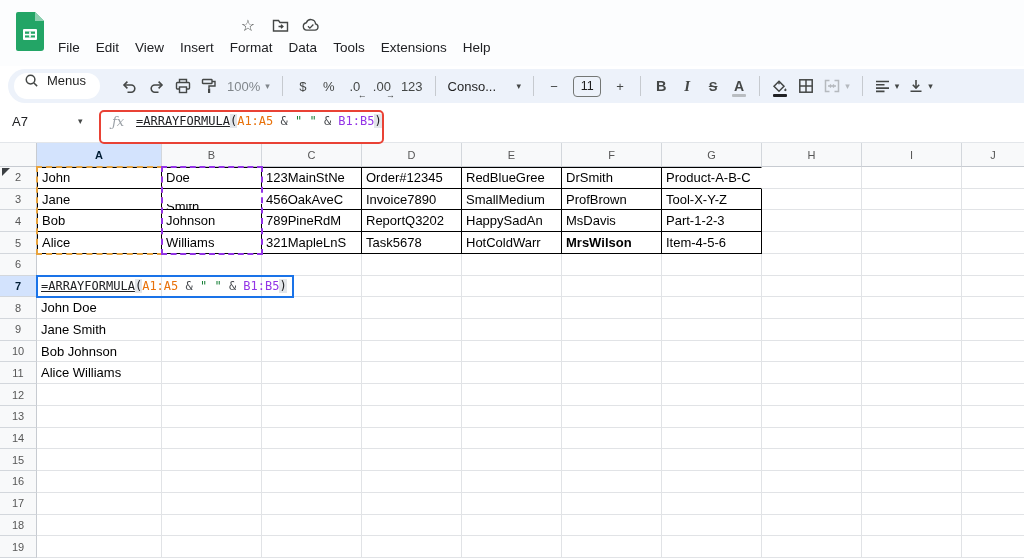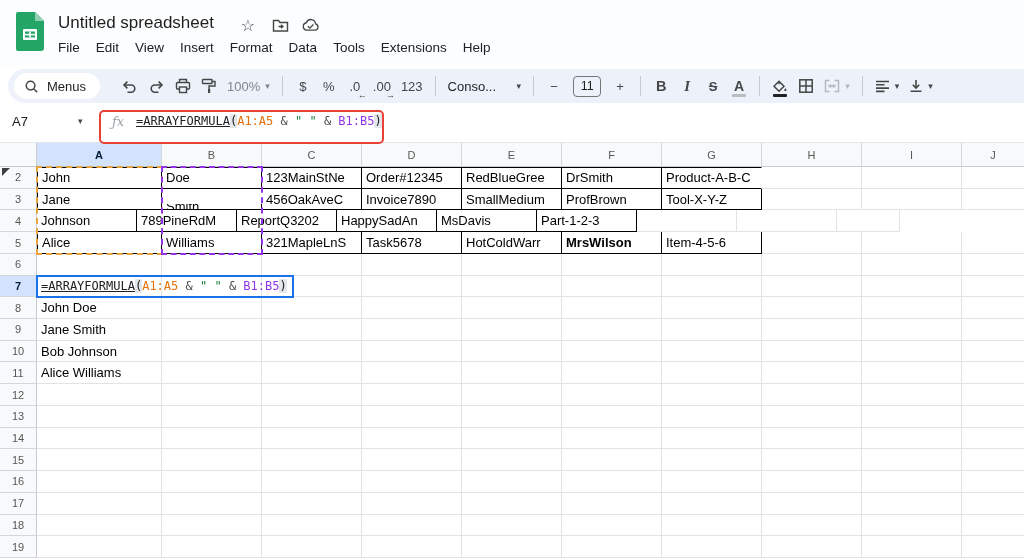--- a/index.html
+++ b/index.html
@@ -12,21 +12,21 @@
   #title { position: absolute; left: 58px; top: 13px; font-size: 17px; color: #1f1f1f; }
   .doc-icon { position: absolute; top: 16px; color: #444746; width: 18px; height: 18px; display: flex; align-items: center; justify-content: center; }
   #star-btn { left: 239px; font-size: 16px; }
   #folder-btn { left: 271px; }
   #cloud-btn { left: 302px; }
   #menubar { position: absolute; left: 50px; top: 37px; display: flex; }
   .menu-item { font-size: 13.5px; color: #202124; padding: 3px 8px; border-radius: 4px; cursor: default; }
 
   
   #toolbar { position: absolute; left: 8px; top: 69px; width: 1032px; height: 34px; background: #edf2fa; border-radius: 17px; display: flex; align-items: center; padding-left: 6px; overflow: hidden; }
-  #menus-pill { height: 26px; background: #fff; border-radius: 14px; display: flex; align-items: center; padding: 0 14px 0 10px; margin-right: 16px; }
+  #menus-pill { height: 26px; background: #fff; border-radius: 14px; display: flex; align-items: flex-start; padding: 0 14px 0 10px; margin-right: 16px; }
   #menus-pill span { font-size: 13px; color: #1f1f1f; margin-left: 8px; }
   .tbtn { height: 26px; min-width: 26px; display: flex; align-items: center; justify-content: center; color: #444746; font-size: 13px; padding: 0 5px; border-radius: 4px; position: relative; }
   .tsep { width: 1px; height: 20px; background: #c6cacf; margin: 0 7px; }
   .caret { font-size: 9px; color: #444746; margin-left: 5px; }
   .dim, .dim .caret { color: #9aa4ae; }
   #zoom-ctl { color: #80868b; }
   #zoom-ctl .caret { color: #80868b; }
   .numfmt { font-weight: 500; position: relative; }
   .numfmt .sub { position: absolute; bottom: -1px; right: 1px; font-size: 9px; }
   #font-name { color: #1f1f1f; width: 64px; text-align: left; }
@@ -85,21 +85,20 @@
     <div id="logo">
       <svg width="28" height="39" viewBox="0 0 28 39">
         <path d="M2 0h17l9 9v27a3 3 0 0 1-3 3H2a2 2 0 0 1-2-2V2a2 2 0 0 1 2-2z" fill="#23a566"></path>
         <path d="M19 0l9 9h-9z" fill="#8ed1b1"></path>
         <rect x="7" y="17" width="14" height="11" rx="1" fill="#fff"></rect>
         <rect x="9" y="19.5" width="10" height="6" fill="#23a566"></rect>
         <rect x="9" y="21.8" width="10" height="1.6" fill="#fff"></rect>
         <rect x="13.2" y="19.5" width="1.6" height="6" fill="#fff"></rect>
       </svg>
     </div>
-    <div id="title">Untitled spreadsheet</div>
     <div id="star-btn" class="doc-icon">☆</div>
     <div id="folder-btn" class="doc-icon">
       <svg width="17" height="15" viewBox="0 0 17 15">
           <path d="M1.5 2.5h5l1.5 2h7.5v8.5h-14z" fill="none" stroke="#444746" stroke-width="1.4"></path>
           <path d="M6.5 8.5h4.2M9 6.7l1.9 1.8L9 10.3" fill="none" stroke="#444746" stroke-width="1.4"></path>
         </svg>
     </div>
     <div id="cloud-btn" class="doc-icon">
       <svg width="19" height="14" viewBox="0 0 19 14">
           <path d="M5 12.5a4 4 0 0 1-.4-7.9 5 5 0 0 1 9.7 1.2 3.4 3.4 0 0 1-.6 6.7z" fill="none" stroke="#444746" stroke-width="1.4"></path>
@@ -275,20 +274,21 @@
           <div class="cell bb" style="width: 100px;">Invoice7890</div>
           <div class="cell bb" style="width: 100px;">SmallMedium</div>
           <div class="cell bb" style="width: 100px;">ProfBrown</div>
           <div class="cell bb" style="width: 100px;">Tool-X-Y-Z</div>
           <div class="cell" style="width: 100px;"></div>
           <div class="cell" style="width: 100px;"></div>
           <div class="cell" style="width: 63px;"></div>
         </div>
         <div class="g-row" style="top: 67.44px; height: 21.72px;">
           <div class="row-h">4</div>
+          <div class="cell bb bl" style="width: 125px;">Bob</div>
           <div class="cell bb" style="width: 100px;">Johnson</div>
           <div class="cell bb" style="width: 100px;">789PineRdM</div>
           <div class="cell bb" style="width: 100px;">ReportQ3202</div>
           <div class="cell bb" style="width: 100px;">HappySadAn</div>
           <div class="cell bb" style="width: 100px;">MsDavis</div>
           <div class="cell bb" style="width: 100px;">Part-1-2-3</div>
           <div class="cell" style="width: 100px;"></div>
           <div class="cell" style="width: 100px;"></div>
           <div class="cell" style="width: 63px;"></div>
         </div>

